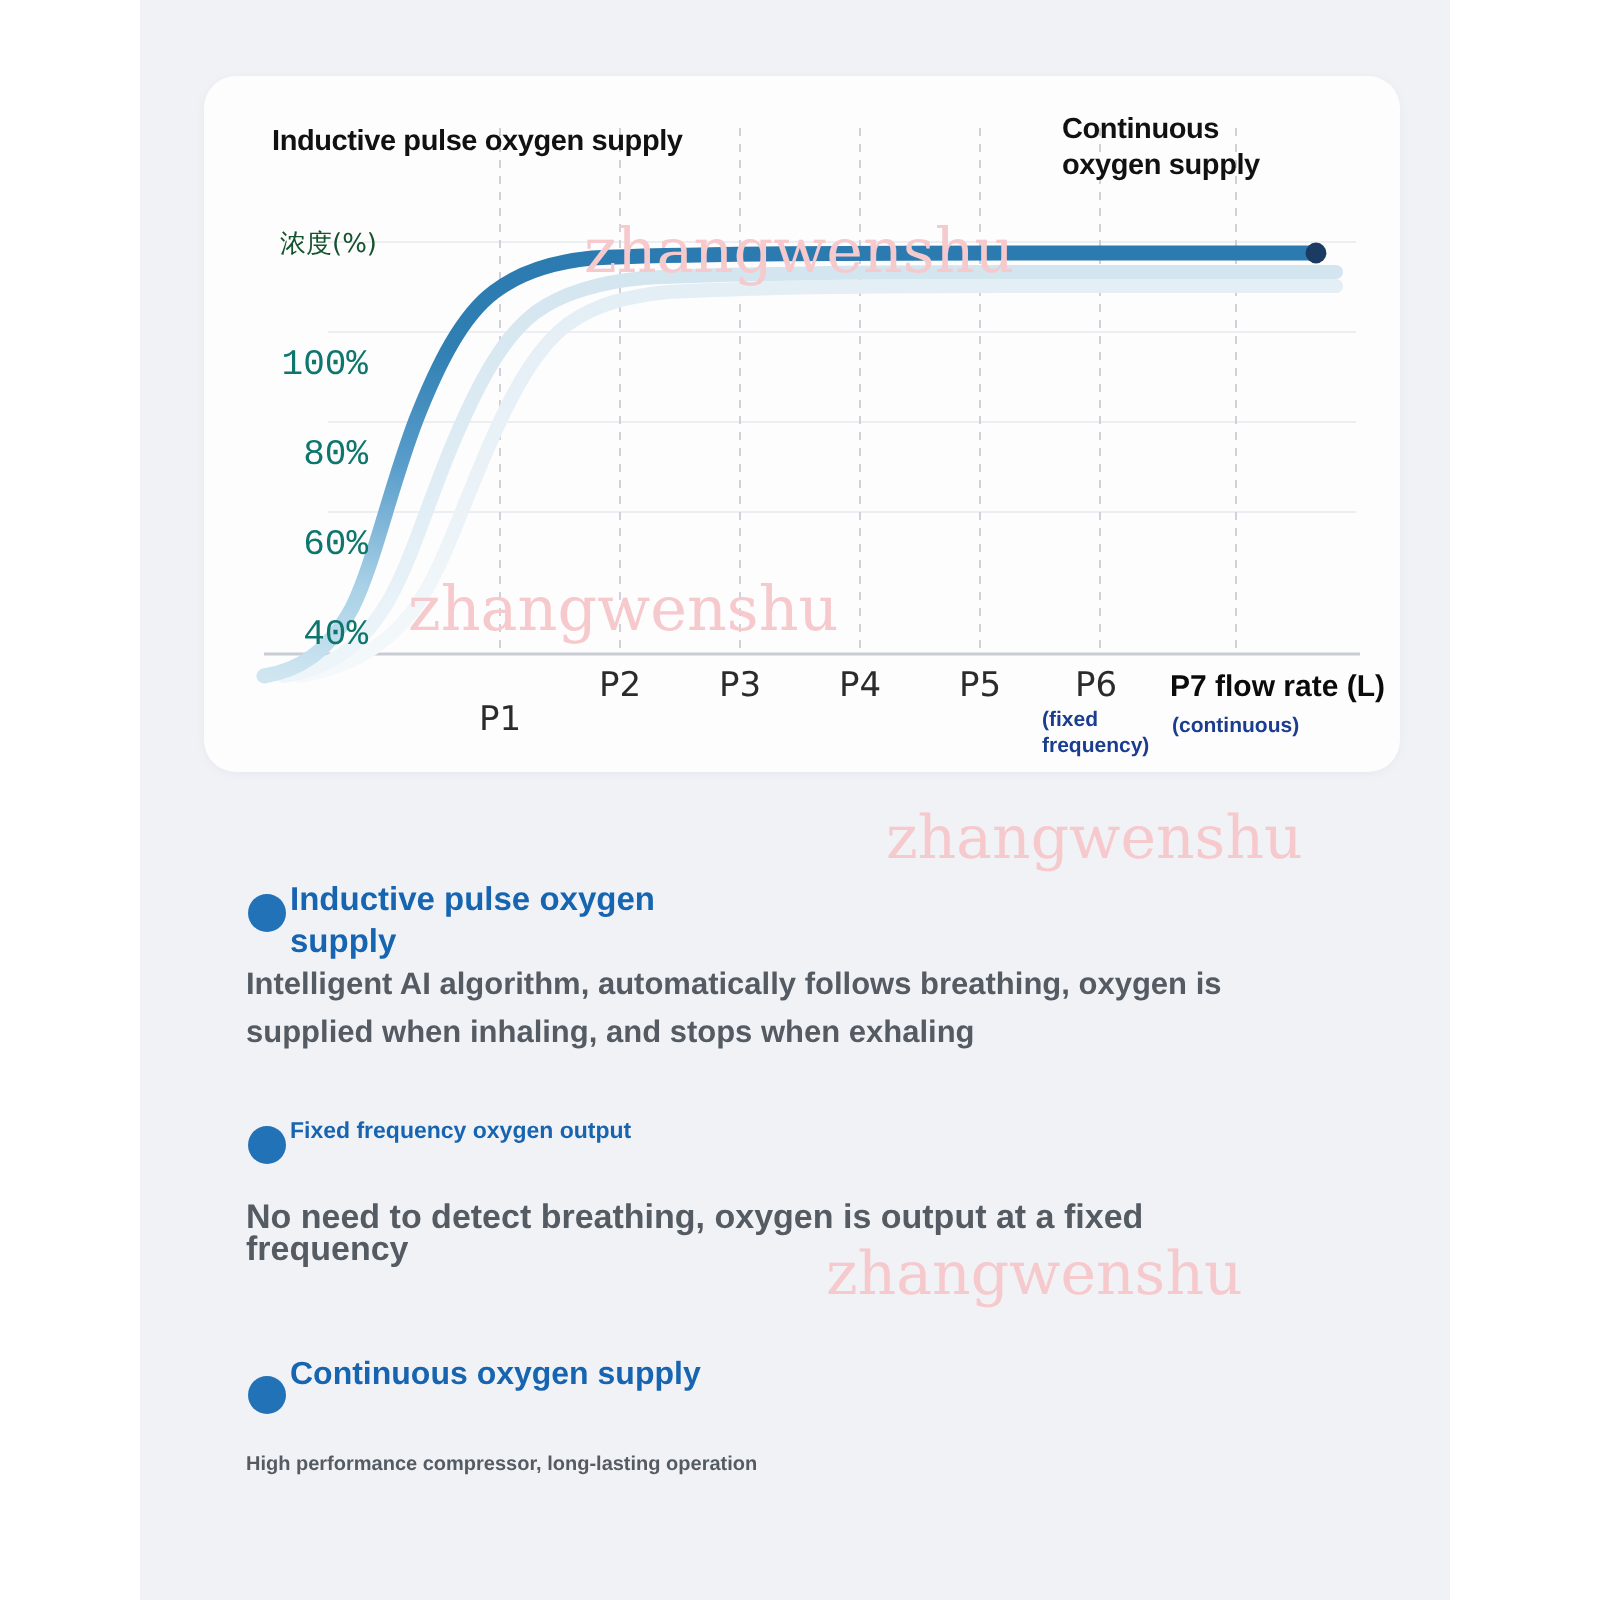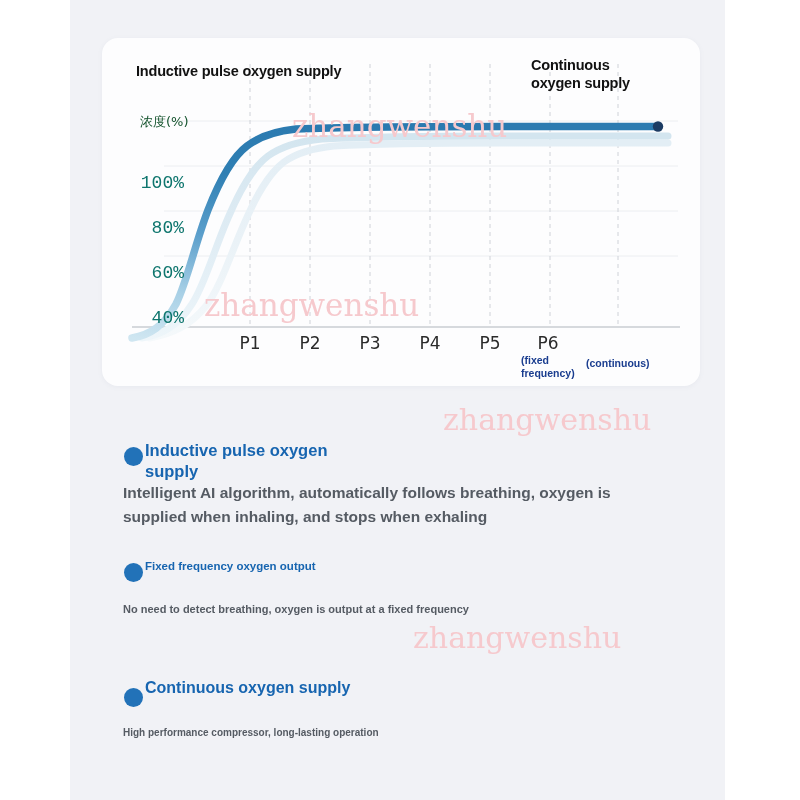--- a/index.html
+++ b/index.html
@@ -120,21 +120,21 @@
     font-weight: bold;
     color: #555b63;
   }
 
   #lg1-dot   { left: 124px; top: 447px; }
   #lg1-title { left: 145px; top: 440px; width: 215px; font-size: 16.5px; line-height: 21px; }
   #lg1-desc  { left: 123px; top: 481px; width: 520px; font-size: 15.5px; line-height: 24px; }
 
   #lg2-dot   { left: 124px; top: 563px; }
   #lg2-title { left: 145px; top: 559px; width: 215px; font-size: 11.5px; line-height: 14px; }
-  #lg2-desc  { left: 123px; top: 601px; width: 520px; font-size: 11px; line-height: 16px; }
+  #lg2-desc  { left: 123px; top: 601px; width: 520px; font-size: 17px; line-height: 16px; }
 
   #lg3-dot   { left: 124px; top: 688px; }
   #lg3-title { left: 145px; top: 677px; width: 240px; font-size: 16px; line-height: 21px; }
   #lg3-desc  { left: 123px; top: 725px; width: 520px; font-size: 10px; line-height: 16px; }
 
   
   .wm {
     position: absolute;
     color: #f6c9cd;
     font-family: "DejaVu Serif", serif;
@@ -225,26 +225,27 @@
   <div class="col-head" id="head-inductive">Inductive pulse oxygen supply</div>
   <div class="col-head" id="head-continuous">Continuous oxygen supply</div>
 
   <div id="y-axis-title">浓度(%)</div>
 
   <div class="y-tick" style="left:132px; top:173px;">100%</div>
   <div class="y-tick" style="left:132px; top:218px;">80%</div>
   <div class="y-tick" style="left:132px; top:263px;">60%</div>
   <div class="y-tick" style="left:132px; top:308px;">40%</div>
 
-  <div class="x-tick" style="left:220px; top:333px;">P1</div>
+  <div class="x-tick" style="left:220px; top:350px;">P1</div>
   <div class="x-tick" style="left:280px; top:333px;">P2</div>
   <div class="x-tick" style="left:340px; top:333px;">P3</div>
   <div class="x-tick" style="left:400px; top:333px;">P4</div>
   <div class="x-tick" style="left:460px; top:333px;">P5</div>
   <div class="x-tick" style="left:518px; top:333px;">P6</div>
+  <div class="x-tick bold" style="left:585px; top:335px;">P7 flow rate (L)</div>
 
   <div class="x-sub" style="left:521px; top:354px; width:62px;">(fixed<br>frequency)</div>
   <div class="x-sub" style="left:586px; top:357px; width:110px;">(continuous)</div>
 
   <div class="legend-item">
     <div class="legend-dot" id="lg1-dot"></div>
     <div class="legend-title" id="lg1-title">Inductive pulse oxygen supply</div>
     <div class="legend-desc" id="lg1-desc">Intelligent AI algorithm, automatically follows breathing, oxygen is supplied when inhaling, and stops when exhaling</div>
   </div>
 

